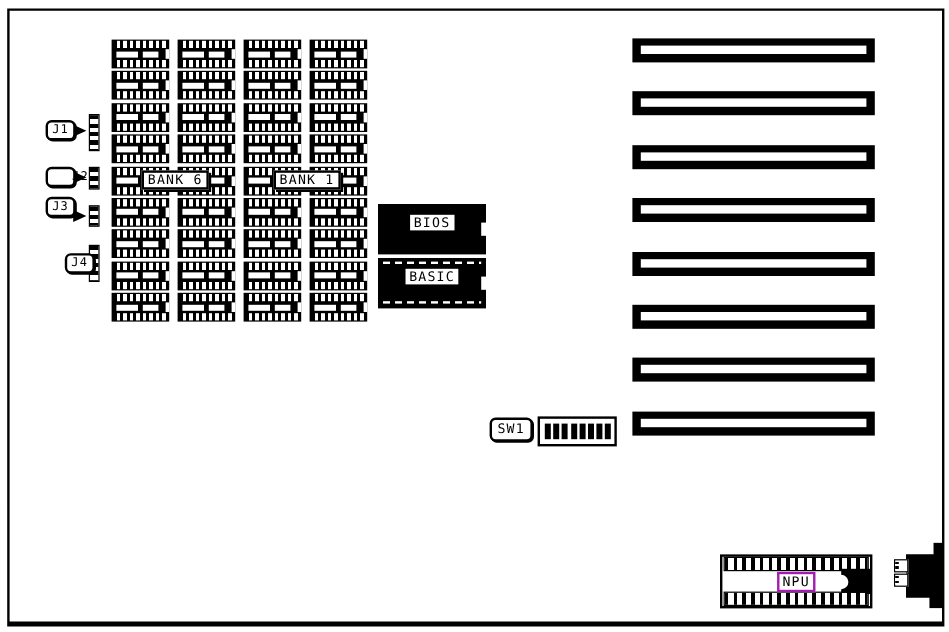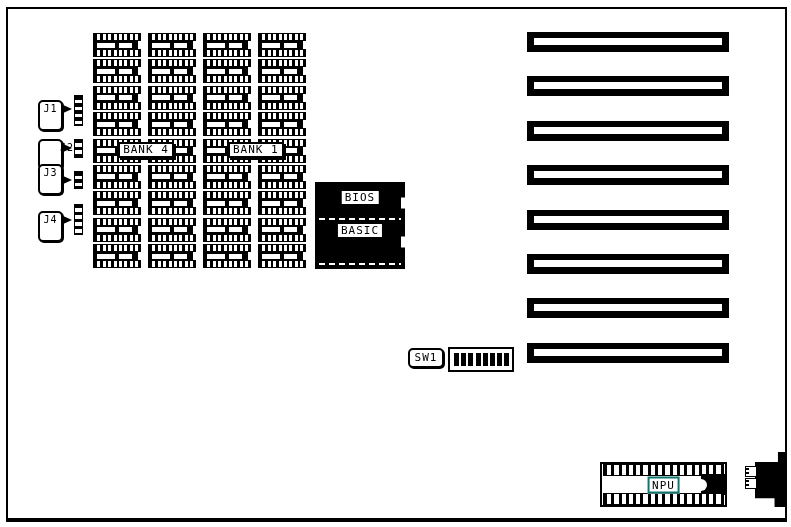--- a/index.html
+++ b/index.html
@@ -23,21 +23,21 @@
   .bank-label{position:absolute;height:16px;background:#fff;border:2px solid #000;
               box-shadow:2px 2px 0 #000;box-sizing:border-box;z-index:5;
               font-size:11px;line-height:12px;text-align:center;letter-spacing:1px;padding:0 3px;}
   .bank-0{left:118px;top:142px;min-width:56px;}
   .bank-1{left:228px;top:142px;min-width:54px;}
 
   
   .callout{position:absolute;background:#fff;border:2px solid #000;border-radius:5px;
            box-shadow:1px 1px 0 #000;box-sizing:border-box;text-align:center;
            font-size:10px;line-height:13px;letter-spacing:1px;z-index:4;}
-  .jbox{width:25px;height:31px;}
+  .jbox{width:25px;height:17px;}
   .swbox{width:36px;height:20px;line-height:16px;font-size:11px;}
   .tail{position:absolute;width:0;height:0;border-top:5px solid transparent;
         border-bottom:5px solid transparent;border-left:11px solid #000;z-index:3;}
   .jbar{position:absolute;width:9px;box-sizing:border-box;border:1px solid #000;
         background:repeating-linear-gradient(#000 0 3.5px,#fff 3.5px 7px);}
 
   
   .sw-block{position:absolute;left:448px;top:347px;width:66px;height:25px;background:#fff;
             border:2px solid #000;box-sizing:border-box;display:flex;align-items:center;
             padding-left:4px;}
@@ -63,21 +63,21 @@
 
   
   .npu-socket{position:absolute;left:600px;top:462px;width:127px;height:45px;background:#fff;
               border:2px solid #000;box-sizing:border-box;}
   .npu-pins{position:absolute;left:1px;right:1px;height:10px;border:1px solid #000;
             background:repeating-linear-gradient(90deg,#000 0 3px,#fff 3px 7.3px);}
   .npu-pins.t{top:0}.npu-pins.b{bottom:0}
   .npu-cap{position:absolute;right:0;top:10px;bottom:10px;width:24px;background:#000;}
   .npu-cap::before{content:'';position:absolute;left:-6px;top:50%;margin-top:-6px;
                    width:12px;height:12px;background:#fff;border-radius:50%;}
-  .npu-label{top:50%;transform:translate(-50%,-50%);border:2px solid #0f766e;z-index:2;}
+  .npu-label{top:50%;transform:translate(-50%,-50%);border:2px solid #a21caf;z-index:2;}
 
   
   .kbd-conn{position:absolute;left:755px;top:452px;width:31px;height:55px;background:#000;
             clip-path:polygon(0 18%,74% 18%,74% 0,100% 0,100% 100%,63% 100%,63% 84%,0 84%);}
   .kpin{position:absolute;width:12px;height:11px;background:#fff;border:1px solid #000;
         box-sizing:border-box;}
   .kpin::before{content:'';position:absolute;left:0;top:1px;bottom:1px;width:3px;
         background:repeating-linear-gradient(#000 0 2px,#fff 2px 4px);}
 </style>
 </head>
@@ -368,45 +368,45 @@
   </div>
 
   <div class="dip">
     <div class="pins-top"></div>
     <div class="bar1"></div>
     <div class="bar2"></div>
     <div class="notch"></div>
     <div class="pins-bot"></div>
   </div>
 </div>
-  <div class="bank-label bank-0">BANK 4</div>
+  <div class="bank-label bank-0">BANK 6</div>
   <div class="bank-label bank-1">BANK 1</div>
 
   <div class="callout jbox" style="left:38px;top:100px;">J1</div>
   <div class="tail" style="left:61px;top:103.5px;"></div>
   <div class="jbar" style="left:74px;top:95px;height:31px;"></div>
 
   <div class="callout jbox" style="left:38px;top:139px;padding-left:20px;">J2</div>
   <div class="tail" style="left:61px;top:142.5px;"></div>
   <div class="jbar" style="left:74px;top:139px;height:19px;"></div>
 
   <div class="callout jbox" style="left:38px;top:164px;">J3</div>
   <div class="tail" style="left:61px;top:174.5px;"></div>
   <div class="jbar" style="left:74px;top:171px;height:18px;"></div>
 
-  <div class="callout jbox" style="left:38px;top:211px;">J4</div>
+  <div class="callout jbox" style="left:54px;top:211px;">J4</div>
   <div class="tail" style="left:61px;top:214.5px;"></div>
   <div class="jbar" style="left:74px;top:204px;height:31px;"></div>
 
-  <div class="blackchip" style="left:315px;top:170px;width:90px;height:42px;margin-top:12px;">
+  <div class="blackchip" style="left:315px;top:170px;width:90px;height:42px;">
     <div class="chip-label on-black" style="top:9px;">BIOS</div>
     <div class="notch-r"></div>
   </div>
 
-  <div class="blackchip" style="left:315px;top:215px;width:90px;height:54px;">
+  <div class="blackchip" style="left:315px;top:215px;width:90px;height:42px;">
     <div class="dash t"></div>
     <div class="chip-label on-black" style="top:9px;">BASIC</div>
     <div class="notch-r"></div>
     <div class="dash b"></div>
   </div>
 
   <div class="slot-stack">
   <div class="slot"></div>
 
   <div class="slot"></div>

